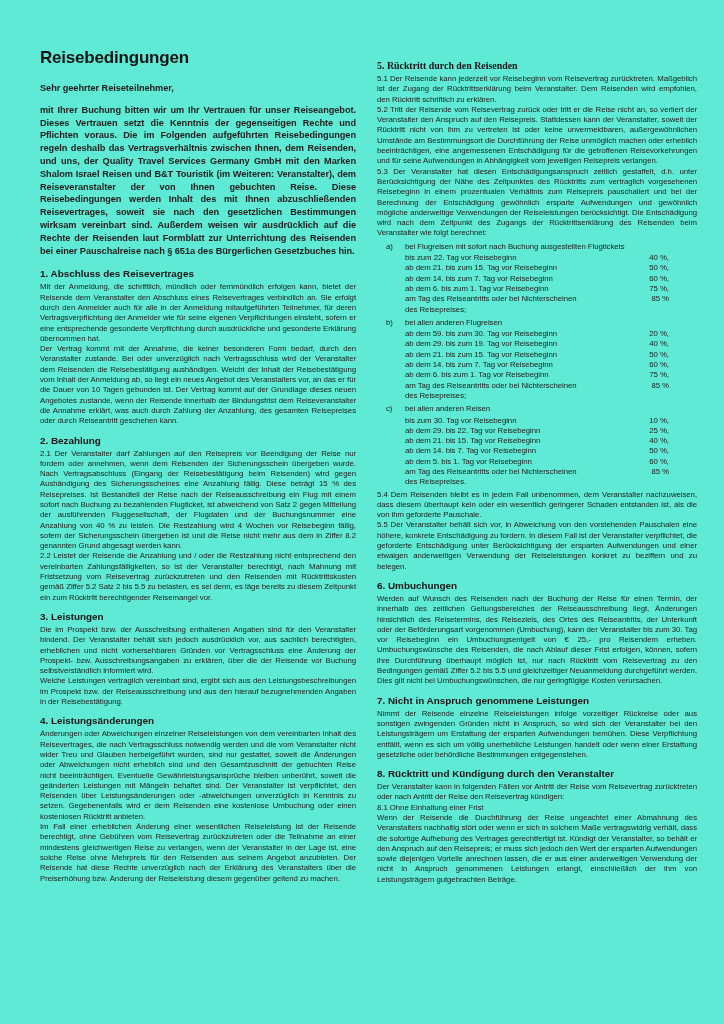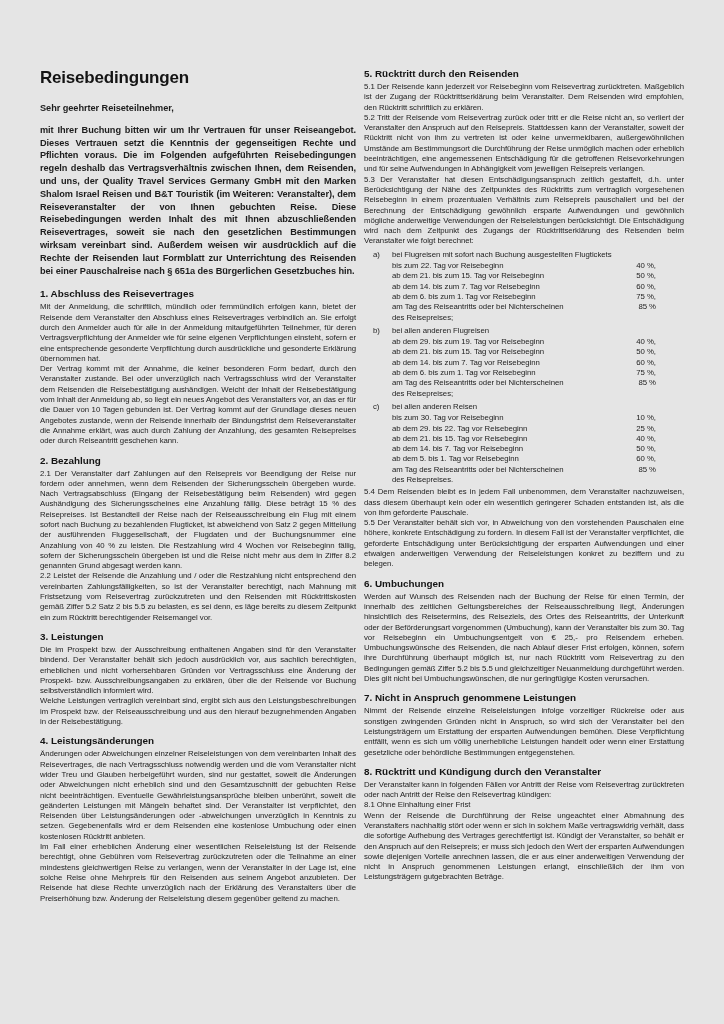--- a/index.html
+++ b/index.html
@@ -5,24 +5,24 @@
   html, body {
     margin: 0;
     padding: 0;
     background: #ffffff;
   }
   .page {
     position: relative;
     width: 724px;
     height: 1024px;
     box-sizing: border-box;
-    background: #e5e5e5;
-    padding: 68px 27px 0 40px;
+    background: #5eead4;
+    padding: 48px 27px 0 40px;
     display: flex;
-    gap: 8px;
+    gap: 21px;
     font-family: "Liberation Sans", sans-serif;
     color: #1d1d1d;
     overflow: hidden;
   }
   .col { box-sizing: border-box; }
   .col-left  { width: 316px; flex: none; }
   .col-right { width: 320px; flex: none; }
 
   h1 {
     font-size: 17px;
@@ -32,21 +32,21 @@
     letter-spacing: -0.2px;
     font-weight: bold;
   }
   h2 {
     font-size: 9.9px;
     line-height: 12px;
     margin: 8px 0 2px 0;
     color: #141414;
     font-weight: bold;
   }
-  .col > h2:first-child { margin-top: 0; }
+  .col > h2:first-child { margin-top: 12px; font-family: Liberation Serif, serif; }
 
   p {
     margin: 0;
     font-size: 7.8px;
     line-height: 10.3px;
     text-align: justify;
     letter-spacing: -0.05px;
     hyphens: auto;
     -webkit-hyphens: auto;
   }
@@ -144,20 +144,24 @@
       </div>
     </div>
 
     <div class="schedule">
       <div class="schedule-head">
         <span class="schedule-label">b)</span>
         <span class="schedule-title">bei allen anderen Flugreisen</span>
       </div>
       <div class="fee-rows">
         <div class="fee-row">
+            <span class="fee-period">ab dem 59. bis zum 30. Tag vor Reisebeginn</span>
+            <span class="fee-rate">20 %,</span>
+          </div>
+        <div class="fee-row">
             <span class="fee-period">ab dem 29. bis zum 19. Tag vor Reisebeginn</span>
             <span class="fee-rate">40 %,</span>
           </div>
         <div class="fee-row">
             <span class="fee-period">ab dem 21. bis zum 15. Tag vor Reisebeginn</span>
             <span class="fee-rate">50 %,</span>
           </div>
         <div class="fee-row">
             <span class="fee-period">ab dem 14. bis zum 7. Tag vor Reisebeginn</span>
             <span class="fee-rate">60 %,</span>

